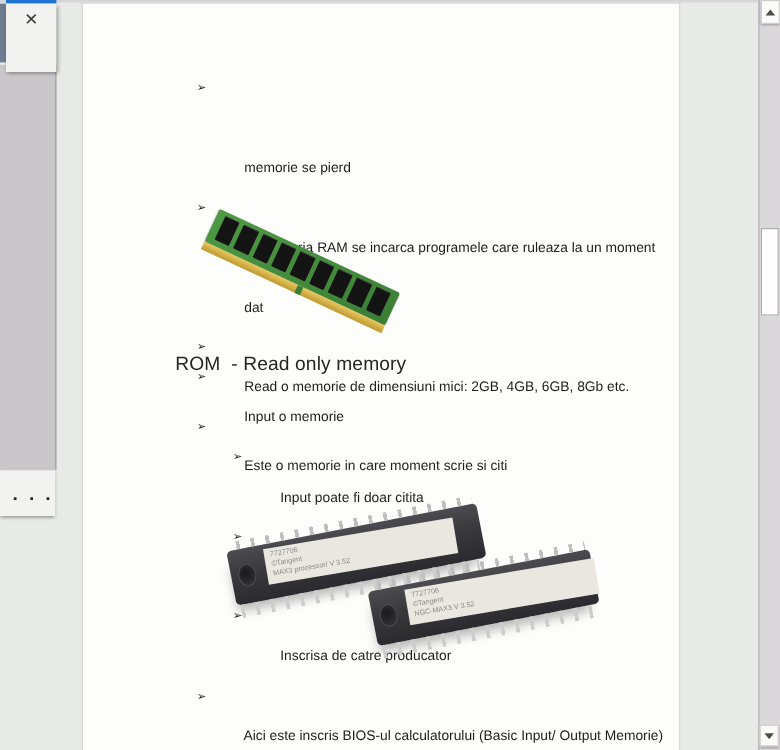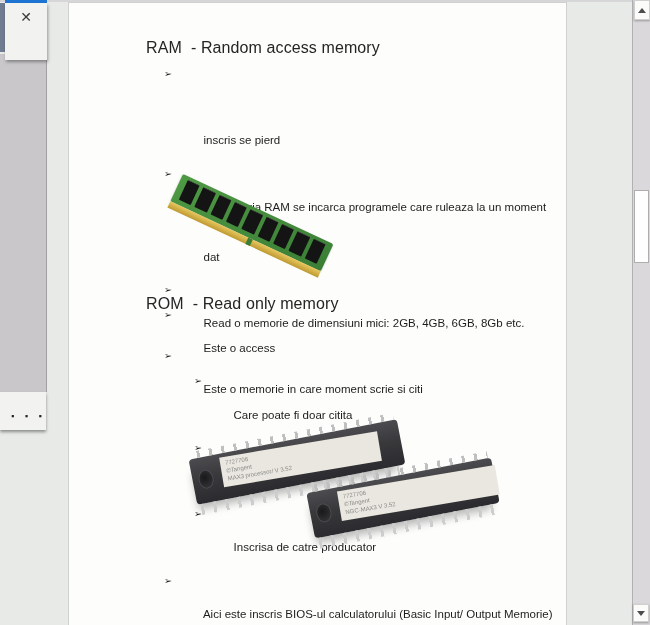--- a/index.html
+++ b/index.html
@@ -93,28 +93,27 @@
   <div class="window-sliver"></div>
   <div class="close-card">
     <span class="x">✕</span>
   </div>
   <div class="more-card">
     <span class="dots">▪ ▪ ▪</span>
   </div>
 
   <div class="page">
 
-    <div class="sec-title" id="ram-title">RAM  - Random access memory</div>
 
     <div class="list" id="ram-list">
       <div class="li">
         <span class="blt">➢</span>
       </div>
       <div class="li">
-        <span>inscris se pierd</span>
+        <span>memorie se pierd</span>
       </div>
       <div class="li">
         <span class="blt">➢</span>
         <span>In memoria RAM se incarca programele care ruleaza la un moment</span>
       </div>
       <div class="li">
         <span>dat</span>
       </div>
       <div class="li">
         <span class="blt">➢</span>
@@ -141,25 +140,25 @@
         </div>
         <div class="ram-gold"></div>
       </div>
     </div>
 
     <div class="sec-title" id="rom-title">ROM  - Read only memory</div>
 
     <div class="list" id="rom-list">
       <div class="li">
         <span class="blt">➢</span>
-        <span>Este o access</span>
+        <span>Input o memorie</span>
       </div>
       <div class="li lvl2">
         <span class="blt">➢</span>
-        <span>Care poate fi doar citita</span>
+        <span>Input poate fi doar citita</span>
       </div>
       <div class="li lvl2">
         <span class="blt">➢</span>
         <span>Permanenta</span>
       </div>
       <div class="li lvl2">
         <span class="blt">➢</span>
         <span>Inscrisa de catre producator</span>
       </div>
       <div class="li">

